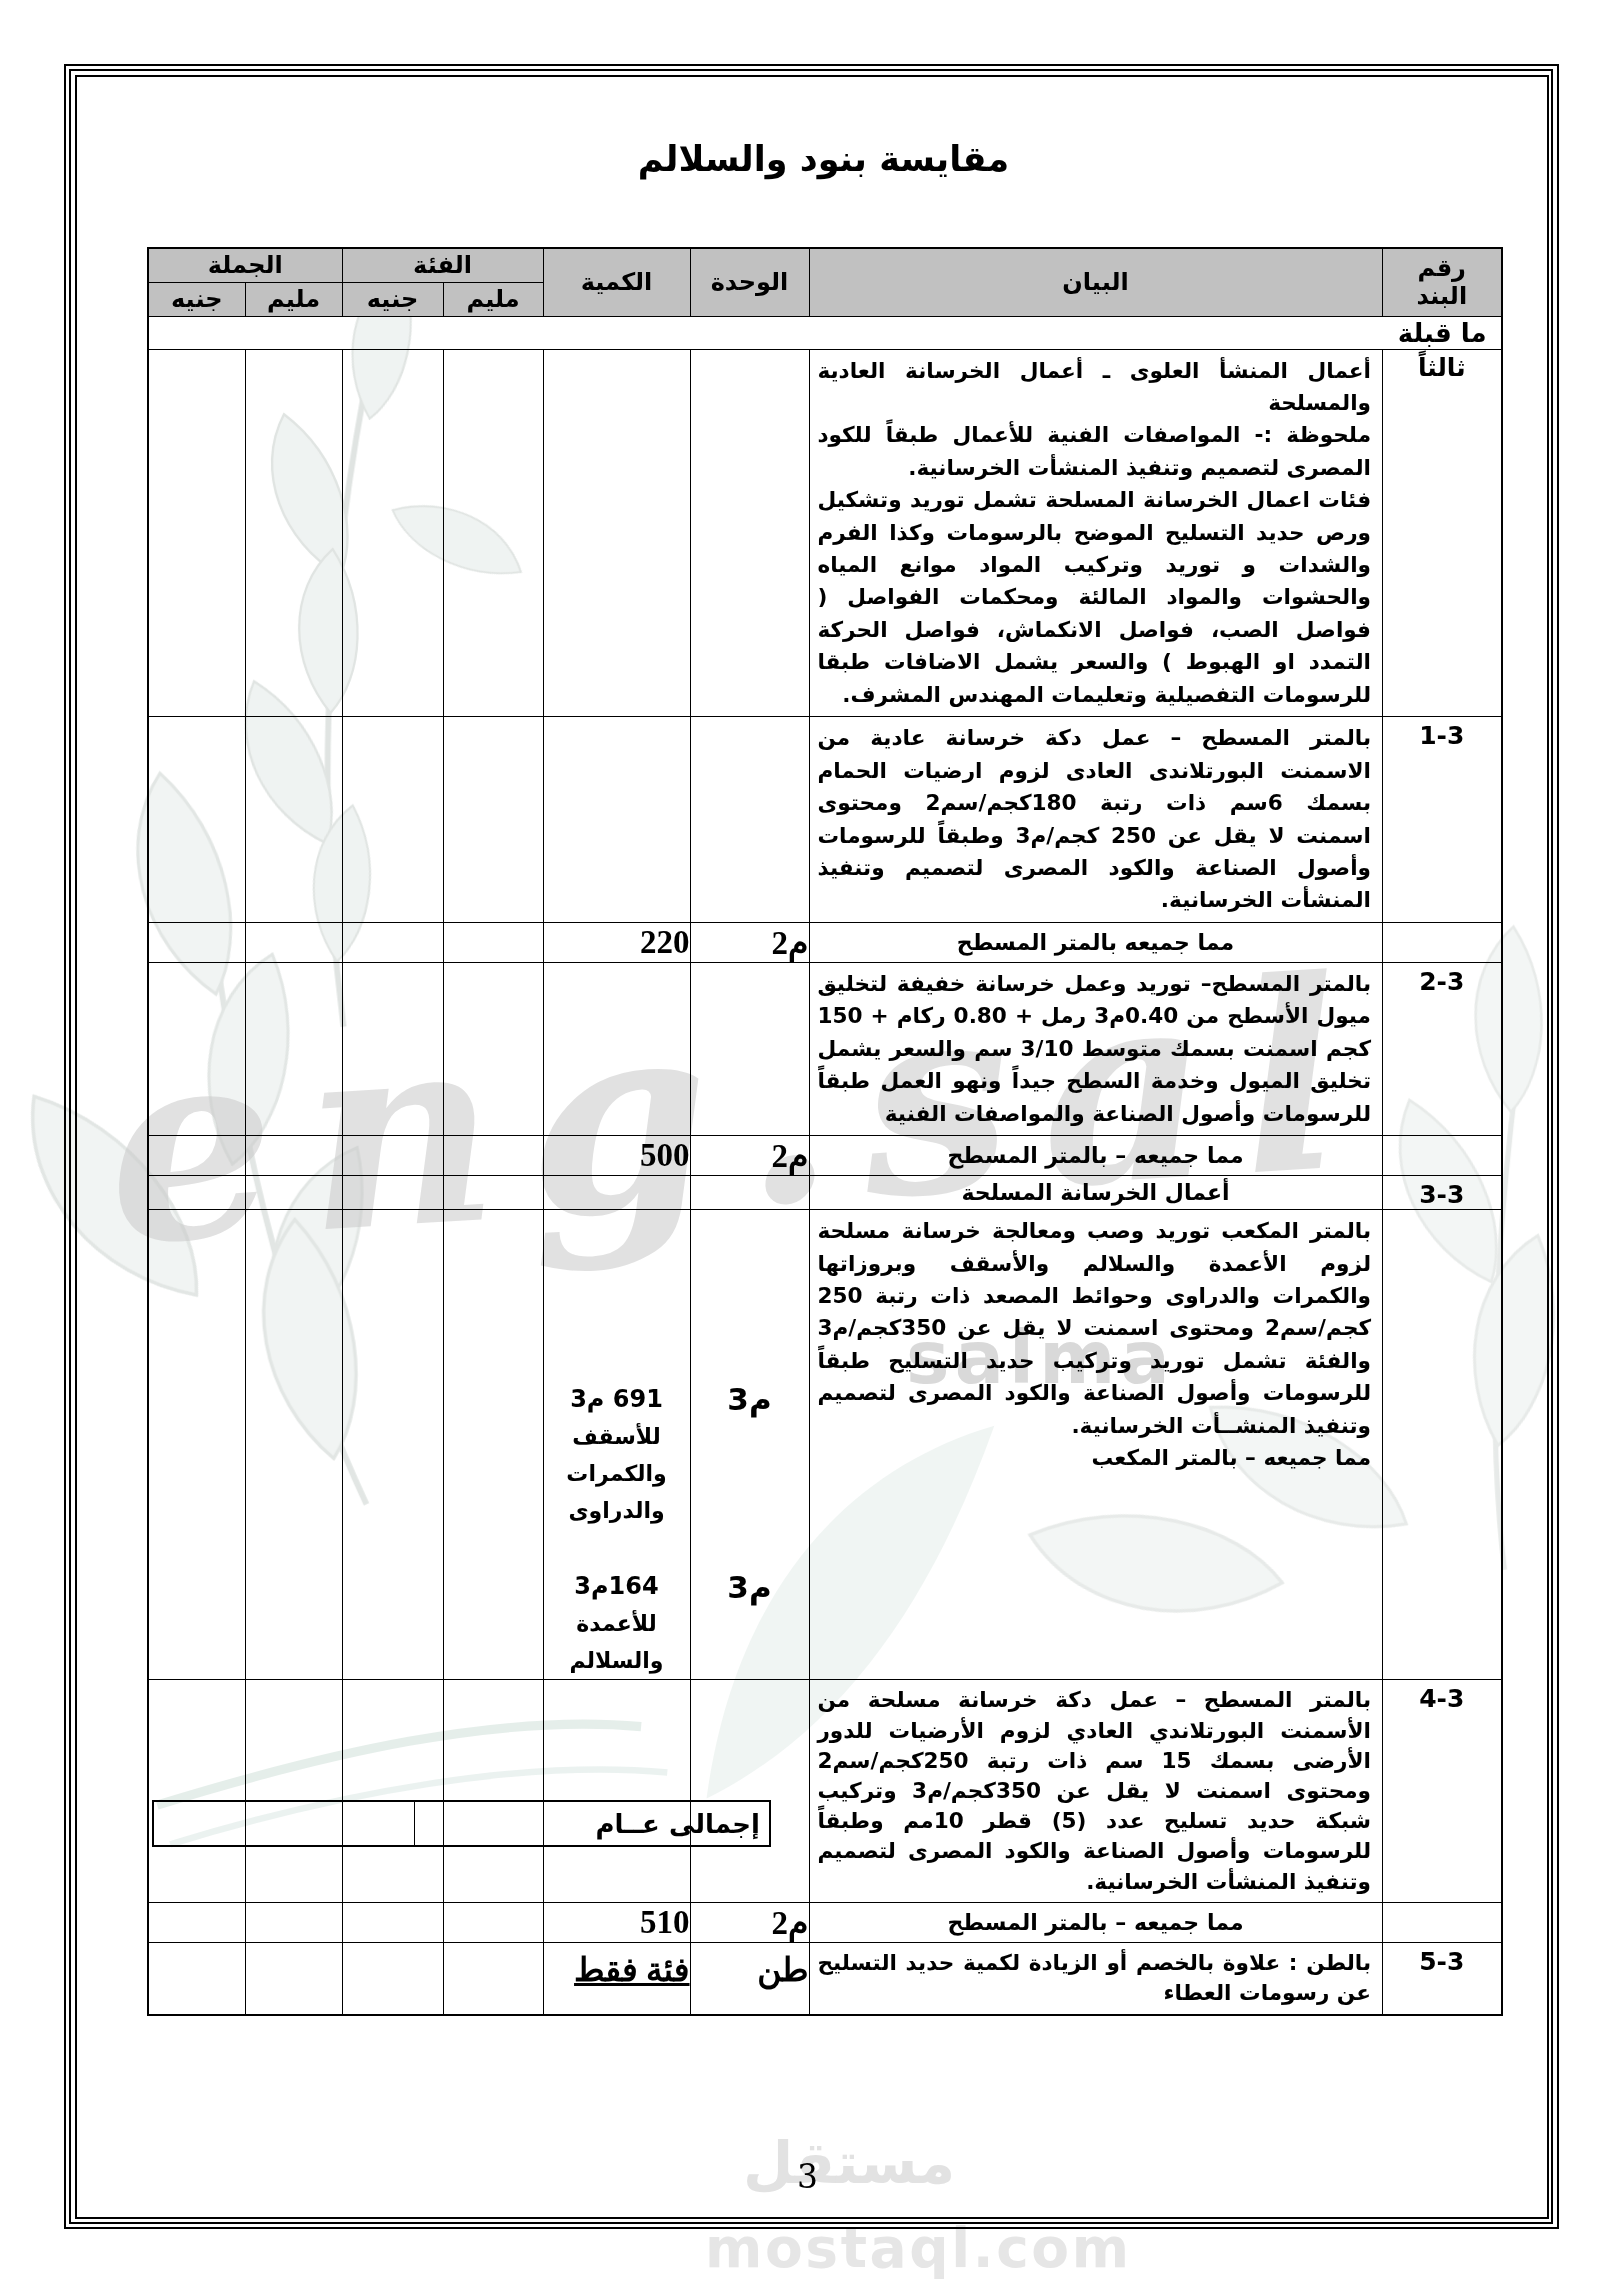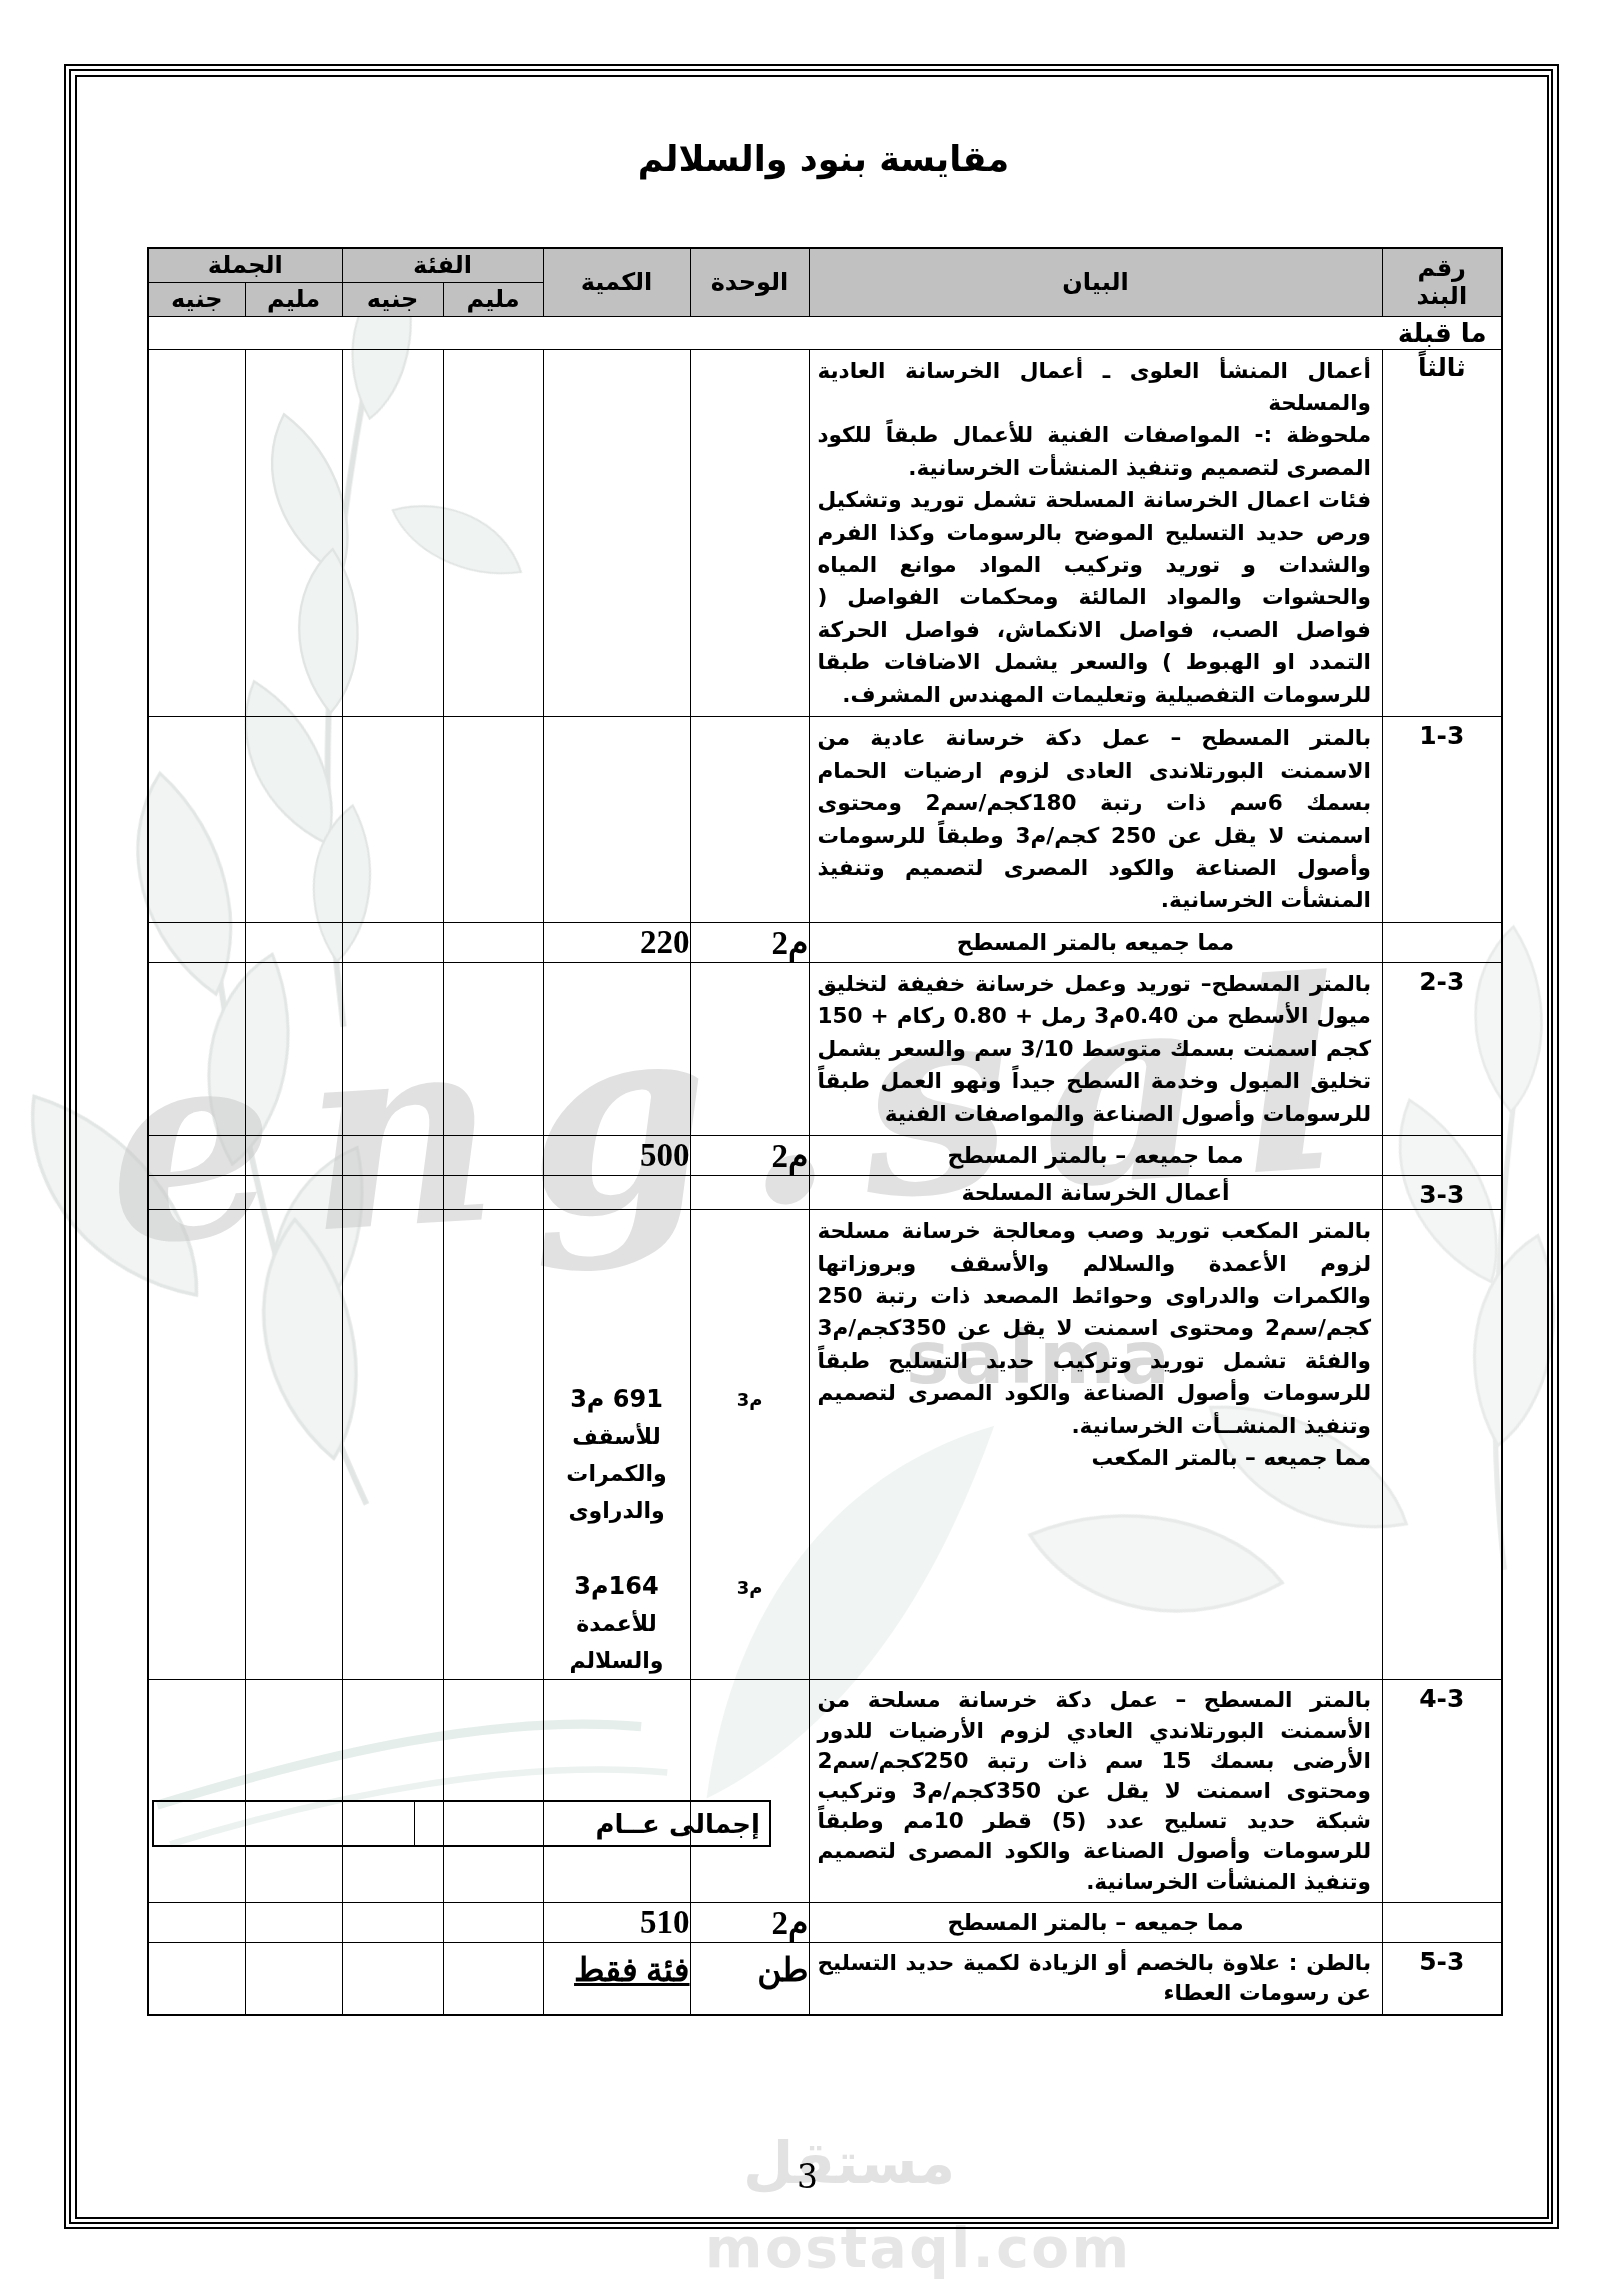--- a/index.html
+++ b/index.html
@@ -55,21 +55,21 @@
   }
   .desc-cell p{margin:0;}
   .desc-tight{line-height:1.4;}
   .center-line{font-size:22px;text-align:center;vertical-align:middle;}
   .right-line{text-align:right;margin-top:1.3px;}
   .unit-cell,.qty-cell{font-size:33px;text-align:right;vertical-align:middle;font-family:Liberation Serif, serif;}
   .vtop{vertical-align:top !important;padding-top:6.5px !important;}
   .uline{text-decoration:underline;}
   .q33{vertical-align:top !important;padding-top:171px !important;line-height:37px;font-size:22px;text-align:center;}
   .q33 .big{font-size:24px;}
-  .u33{vertical-align:top !important;padding-top:171px !important;line-height:37px;font-size:18px;text-align:center;}
+  .u33{vertical-align:top !important;padding-top:171px !important;line-height:37px;font-size:31px;text-align:center;}
   .u33 .spacer{height:151px;}
   .q33 .gap{height:39px;}
 
   
   #summary{
     position:absolute;left:152px;top:1800px;width:617px;z-index:2;
     border-collapse:collapse;table-layout:fixed;direction:rtl;
     font-weight:bold;color:#000;border:2.6px solid #000;
   }
   #summary td{border:1.3px solid #000;height:41px;font-size:26px;vertical-align:middle;}

